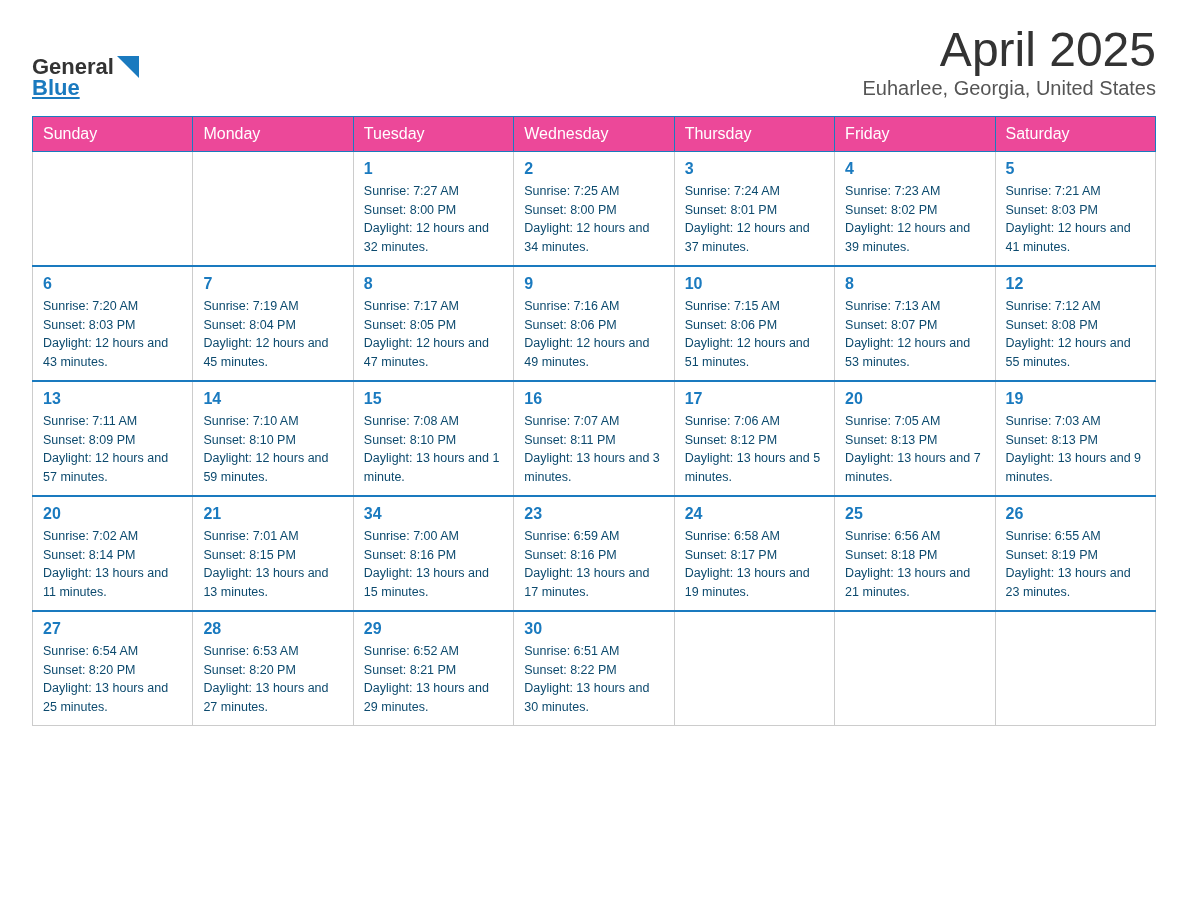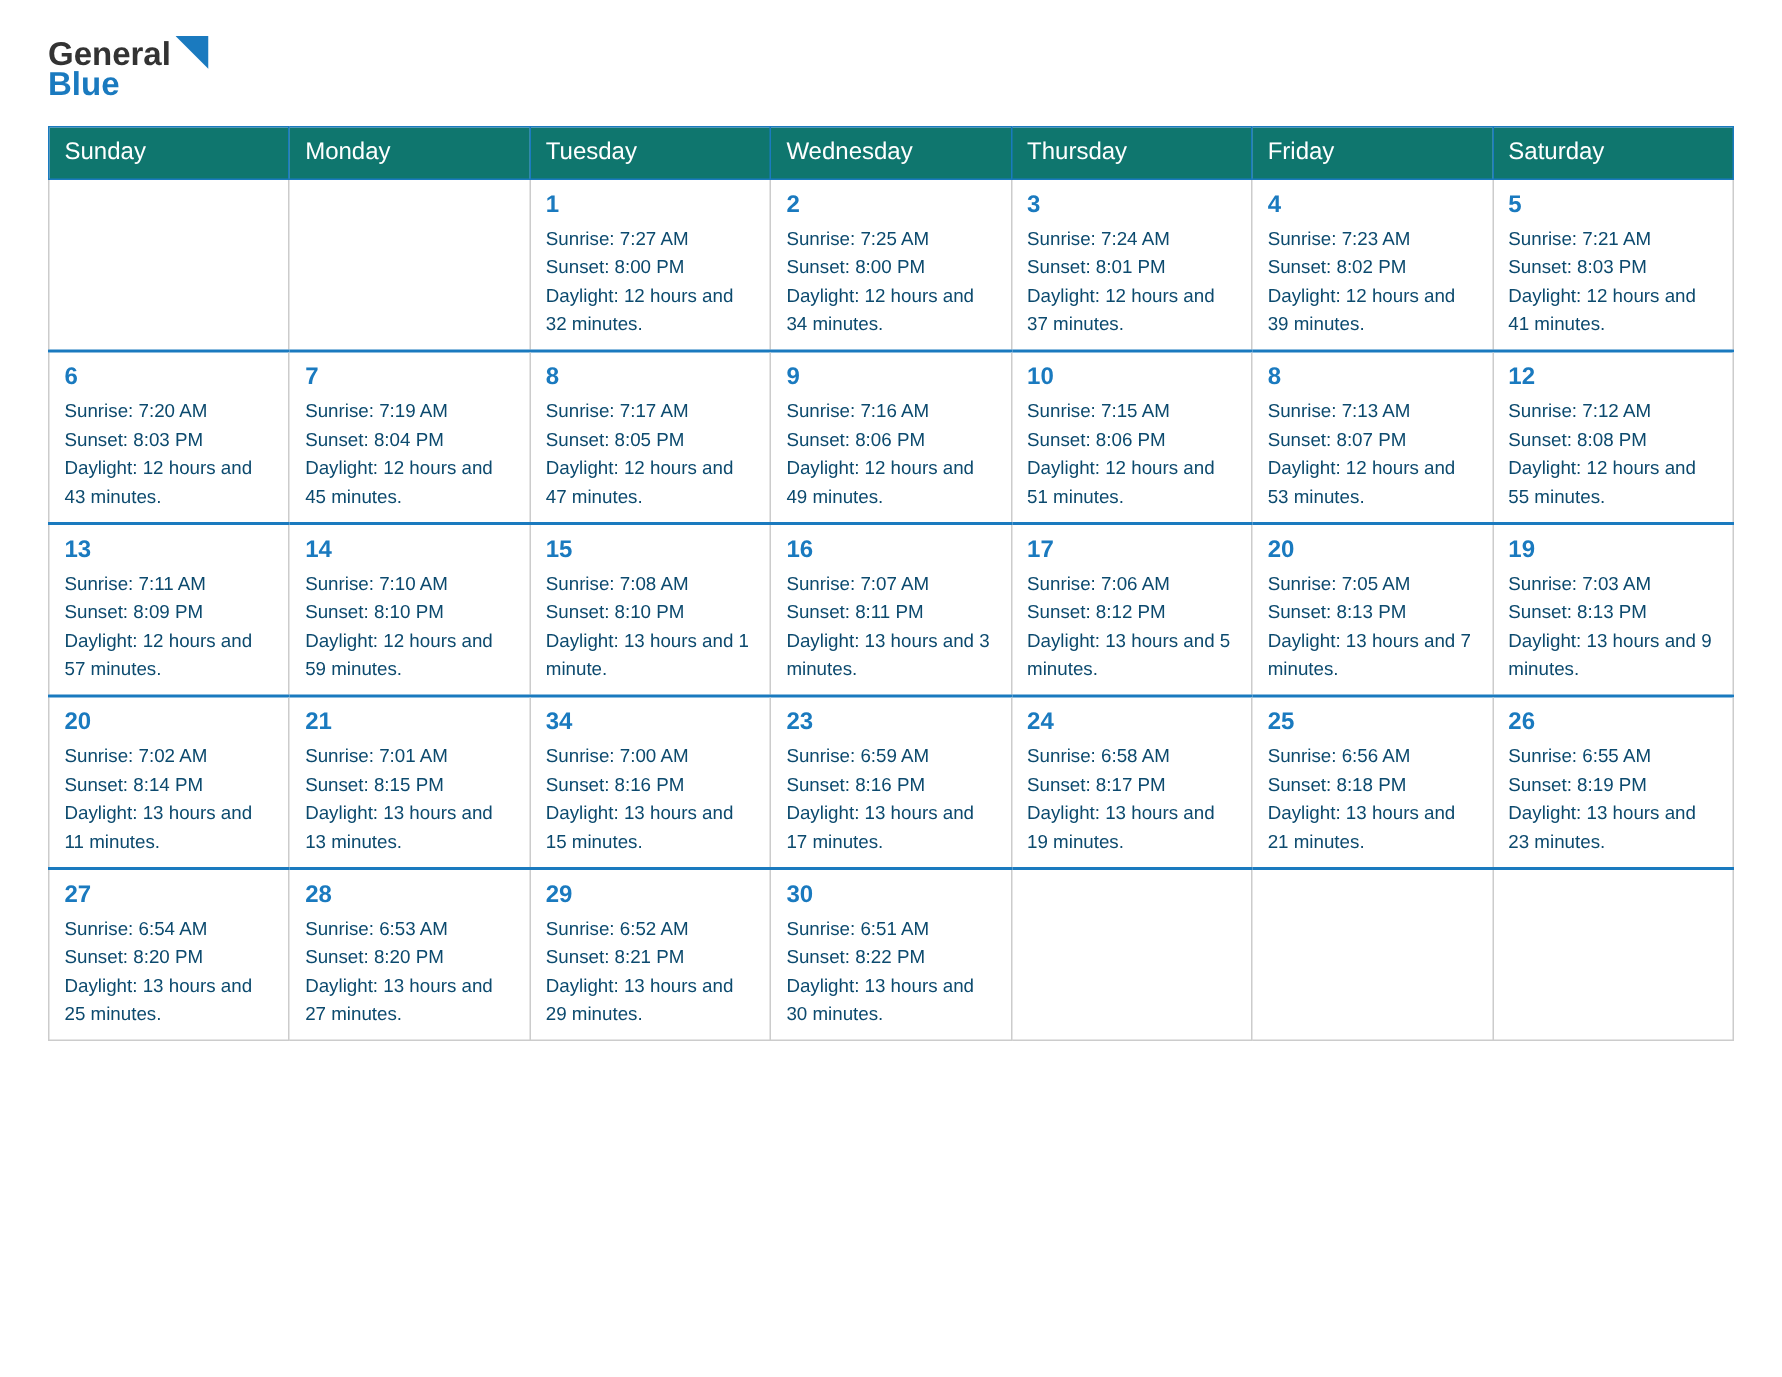--- a/index.html
+++ b/index.html
@@ -45,21 +45,21 @@
       font-size: 20px;
       font-weight: normal;
       color: #555;
     }
     .calendar {
       width: 100%;
       border-collapse: collapse;
       border: 1px solid #bbb;
     }
     .calendar thead tr th {
-      background-color: #0f766e;
+      background-color: #ec4899;
       color: #fff;
       text-align: left;
       padding: 8px 10px;
       font-size: 16px;
       font-weight: normal;
       border: 1px solid #1a7abf;
       margin-top: 16px;
     }
     .calendar tbody tr td {
       vertical-align: top;
@@ -92,22 +92,26 @@
 
 <div class="header">
   <div class="logo">
     <div style="display:flex; flex-direction:column; line-height:1.1;">
       <div style="display:flex; align-items:center;">
         <span class="logo-text-general">General</span>
         <svg width="22" height="22" viewBox="0 0 22 22" style="margin-left:3px; margin-top:-2px;">
           <polygon points="0,0 22,0 22,22" fill="#1a7abf"></polygon>
         </svg>
       </div>
-      <span class="logo-text-blue" style="margin-top:-4px;">Blue</span>
+      <span class="logo-text-blue" style="margin-top:-4px;text-decoration:underline;">Blue</span>
     </div>
+  </div>
+  <div class="title-block">
+    <h1>April 2025</h1>
+    <h2>Euharlee, Georgia, United States</h2>
   </div>
 </div>
 
 <table class="calendar">
   <thead>
     <tr>
     <th>Sunday</th>
         <th>Monday</th>
         <th>Tuesday</th>
         <th>Wednesday</th>

